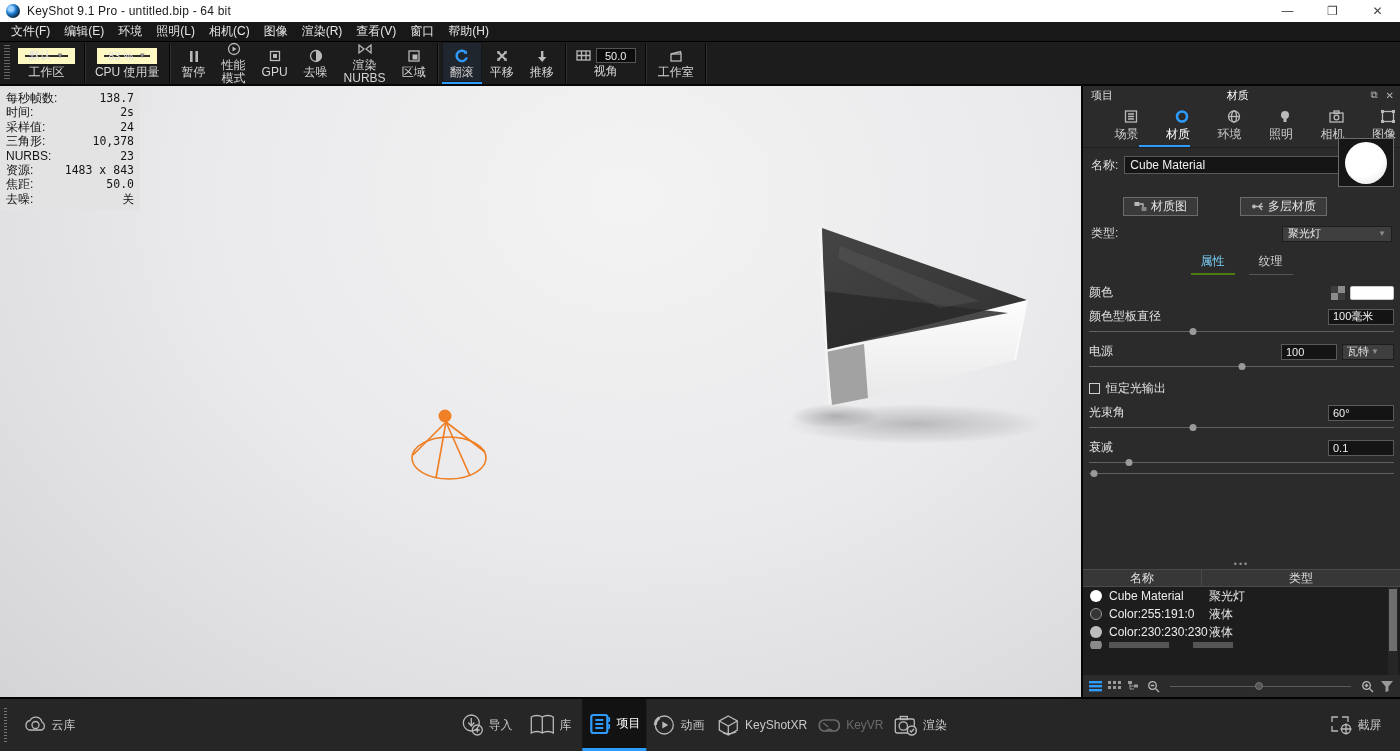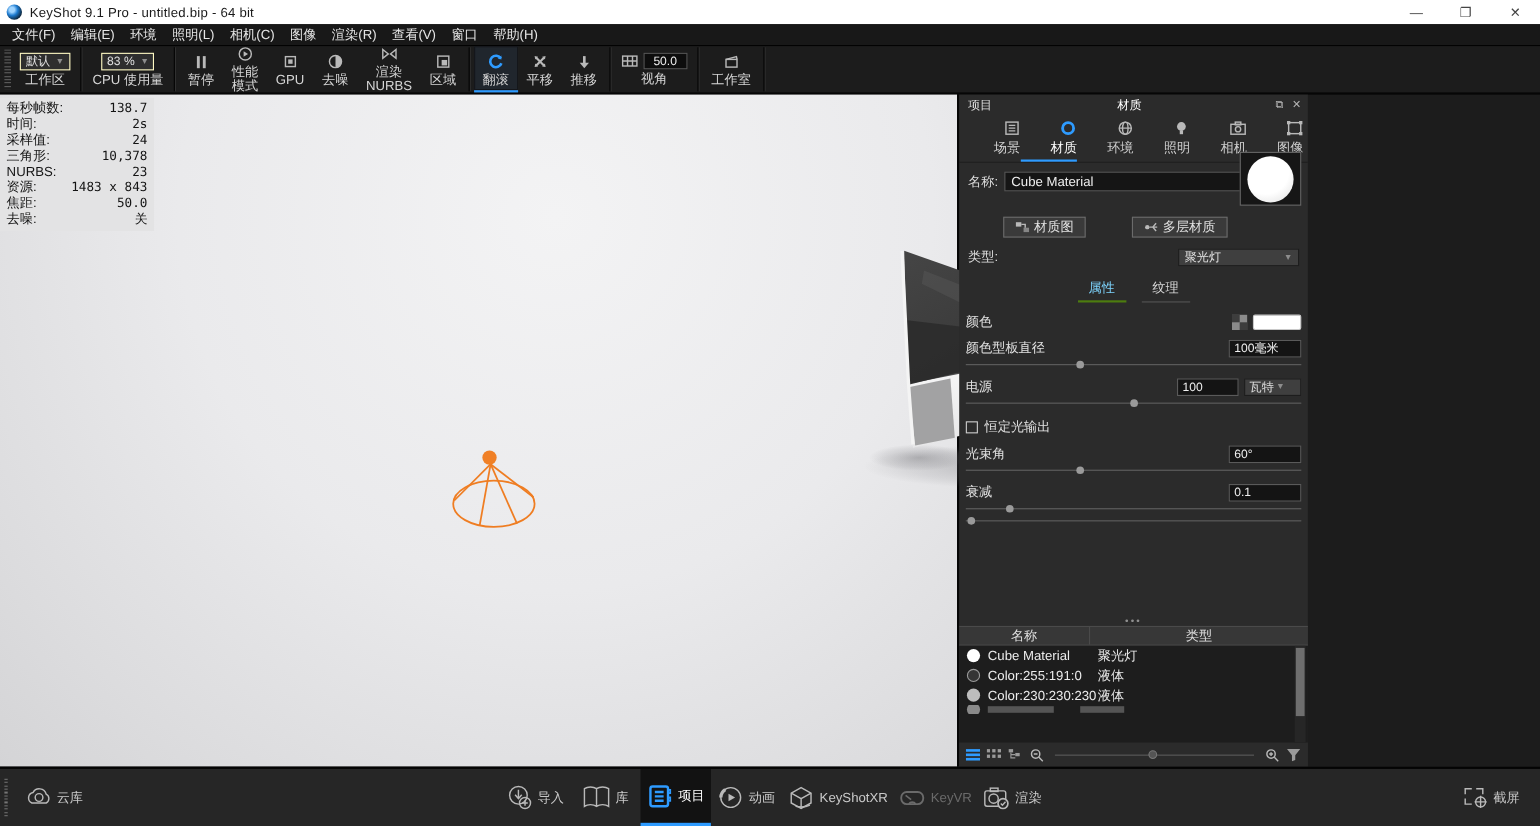--- a/index.html
+++ b/index.html
@@ -17,34 +17,34 @@
 
 .menubar{height:20px;background:#181818;border-bottom:1px solid #000;display:flex;align-items:center;padding:0 4px;flex:0 0 auto}
 .menu-item{color:#e6e6e6;font-size:12px;padding:2px 7px;white-space:nowrap}
 
 
 .toolbar{height:44px;background:#1c1c1c;border-bottom:2px solid #060606;display:flex;align-items:stretch;flex:0 0 auto;padding-left:2px}
 .drag-handle{width:6px;margin:3px 2px;background-image:repeating-linear-gradient(#777 0 1px,transparent 1px 3px);background-size:1px 100%;background-repeat:repeat-x;background-position:center;opacity:.8}
 .drag-handle.v{background-image:repeating-linear-gradient(#8a8a8a 0 1px,transparent 1px 3px);width:3px}
 .tb-sep{width:2px;border-left:1px solid #040404;border-right:1px solid #303030;margin:1px 3px}
 .tb-group{display:flex;flex-direction:column;align-items:center;justify-content:center;gap:2px;padding:2px 6px}
-.tb-select{background:#2e2e2e;border:1px solid #fef9c3;color:#e0e0e0;font-size:11px;height:16px;min-width:46px;display:flex;align-items:center;justify-content:center;gap:5px;padding:0 4px}
+.tb-select{background:#2e2e2e;border:7px solid #fef9c3;color:#e0e0e0;font-size:11px;height:16px;min-width:46px;display:flex;align-items:center;justify-content:center;gap:5px;padding:0 4px}
 .tb-caret{color:#8d8d8d;font-size:8px}
 .tb-field{background:#0d0d0d;border:1px solid #555;color:#eee;font-size:11px;height:15px;width:40px;display:flex;align-items:center;justify-content:center}
 .tb-label{color:#d6d6d6;font-size:12px;line-height:13px;text-align:center;white-space:nowrap}
 .tb-btn{display:flex;flex-direction:column;align-items:center;justify-content:center;gap:2px;padding:2px 8px;color:#d6d6d6;font-size:12px;line-height:12px}
 .tb-btn .ico{height:17px;display:flex;align-items:center;justify-content:center}
 .tb-btn.active{background:#20262d;box-shadow:inset 0 0 0 1px #14161a;border-bottom:2px solid #2e9bff;padding-bottom:0}
 svg{display:block}
 .s{stroke:#b9b9b9;fill:none;stroke-width:1.3}
 .f{fill:#b9b9b9}
 
 
 .main{flex:1 1 auto;display:flex;min-height:0}
-.viewport{position:relative;width:872px;background:radial-gradient(ellipse at 58% 18%,#f3f3f4 0%,#eaeaec 48%,#dcdcde 82%,#d4d4d6 100%);border-right:2px solid #060606}
+.viewport{position:relative;width:1083px;background:radial-gradient(ellipse at 58% 18%,#f3f3f4 0%,#eaeaec 48%,#dcdcde 82%,#d4d4d6 100%);border-right:2px solid #060606}
 .scene{position:absolute;inset:0}
 .stats{position:absolute;left:0;top:3px;width:140px;background:rgba(227,227,228,.95);padding:2px 6px 4px 6px}
 .stat-row{display:flex;justify-content:space-between;font-size:12px;line-height:14.4px;color:#141414}
 .stat-row .val{font-family:"DejaVu Sans Mono",monospace;font-size:11.5px}
 
 
 .panel{width:317px;background:#2b2b2b;display:flex;flex-direction:column;color:#ddd;position:relative}
 .panel-head{height:17px;display:flex;align-items:center;padding:1px 6px 0 8px;font-size:11px;color:#ddd}
 .panel-head .center{flex:1;text-align:center;color:#fff}
 .panel-head .hicon{color:#b5b5b5;font-size:10px;margin-left:8px}

